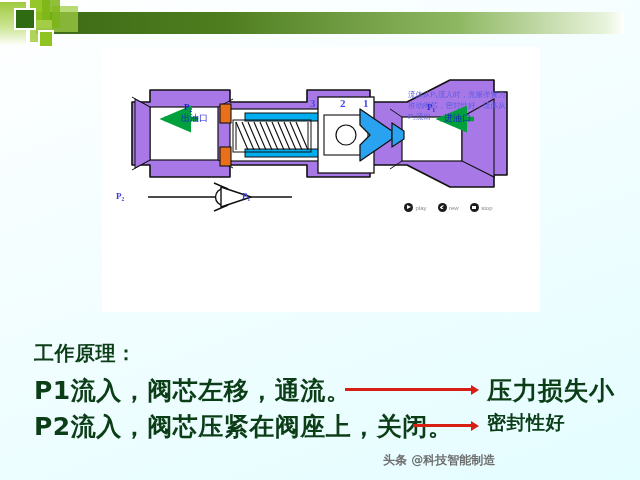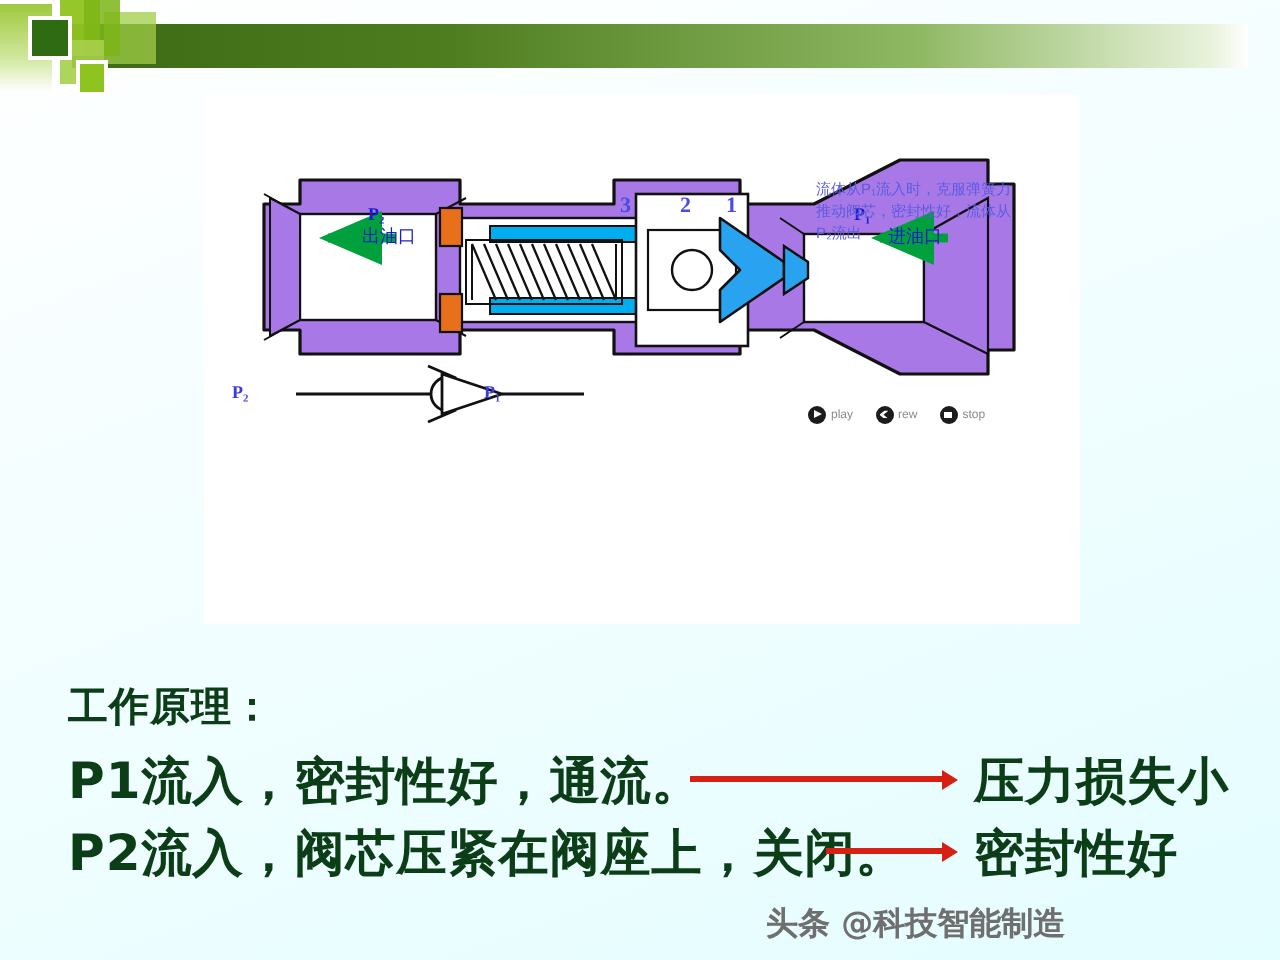--- a/index.html
+++ b/index.html
@@ -80,29 +80,29 @@
 
   
   .bottom{position:absolute;left:0;top:318px;width:640px;height:162px;}
   .btext{position:absolute;color:#0b3d17;font-weight:bold;
          font-family:"DejaVu Sans","Liberation Sans",sans-serif;
          letter-spacing:.5px;white-space:nowrap;}
   #bt0{left:34px;top:22px;font-size:20px;}
   #bt1{left:34px;top:56px;font-size:25px;}
   #bt2{left:34px;top:92px;font-size:25px;}
   #bR1{left:487px;top:56px;font-size:25px;}
-  #bR2{left:487px;top:92px;font-size:25px;}
+  #bR2{left:487px;top:92px;font-size:19px;}
 
   .arw{position:absolute;height:3px;background:#d81f14;}
   .arw::after{content:"";position:absolute;right:-6px;top:-3.5px;
       border-left:8px solid #d81f14;border-top:5px solid transparent;border-bottom:5px solid transparent;}
   #ar1{left:345px;top:70px;width:128px;}
   #ar2{left:413px;top:106px;width:60px;}
 
-  .wmark{position:absolute;left:383px;top:134px;font-size:16px;color:#6f6f6f;
+  .wmark{position:absolute;left:383px;top:134px;font-size:12px;color:#6f6f6f;
          font-weight:bold;white-space:nowrap;
          font-family:"DejaVu Sans","Liberation Sans",sans-serif;}
 </style>
 </head>
 <body>
 
 <div id="stage">
 
   <div class="hdr">
     <div class="bar"></div>
@@ -218,21 +218,21 @@
           <span class="mic stop"></span>
           <span class="mlbl">stop</span>
         </div>
       </div>
 
     </div>
   </div>
 
   <div class="bottom">
     <div class="btext" id="bt0">工作原理：</div>
-    <div class="btext" id="bt1">P1流入，密封性好，通流。</div>
+    <div class="btext" id="bt1">P1流入，阀芯左移，通流。</div>
     <div class="btext" id="bt2">P2流入，阀芯压紧在阀座上，关闭。</div>
 
     <div class="arw" id="ar1"></div>
     <div class="arw" id="ar2"></div>
 
     <div class="btext" id="bR1">压力损失小</div>
     <div class="btext" id="bR2">密封性好</div>
 
     <div class="wmark">头条 @科技智能制造</div>
   </div>

